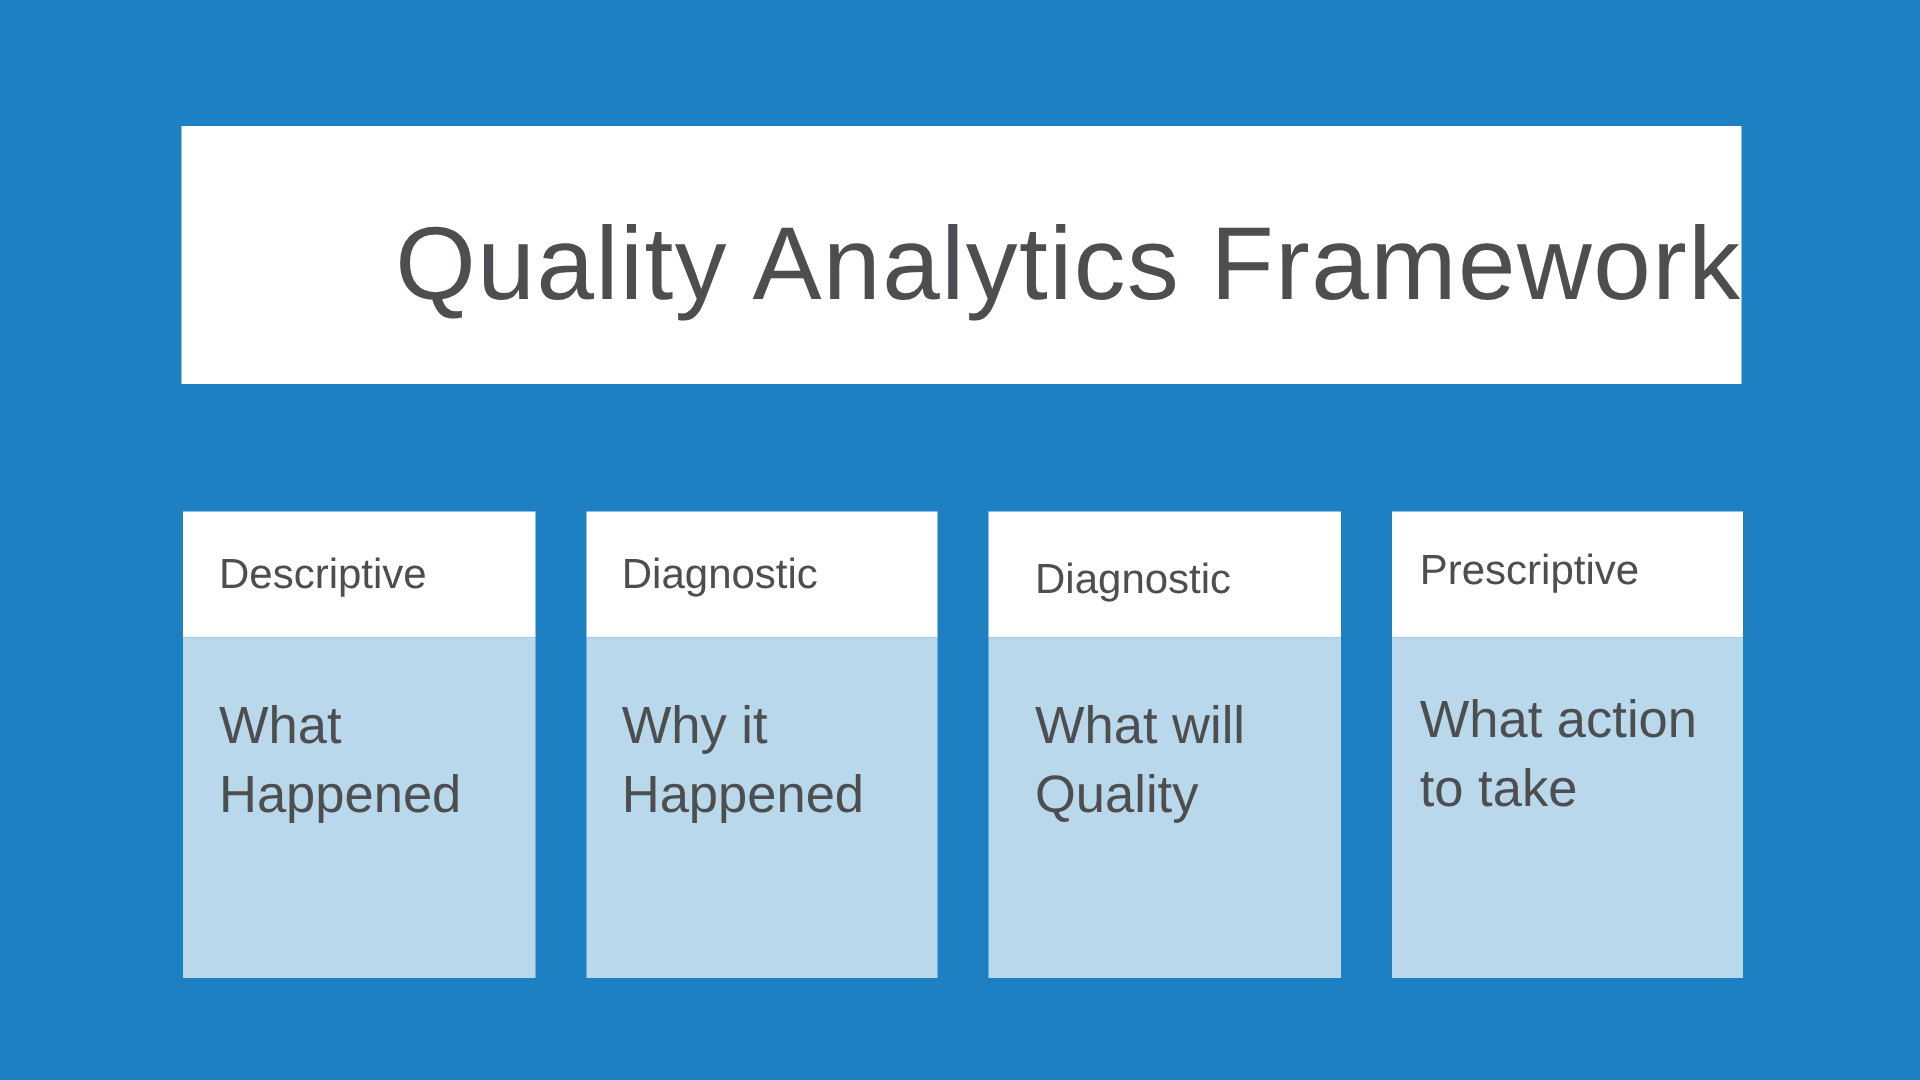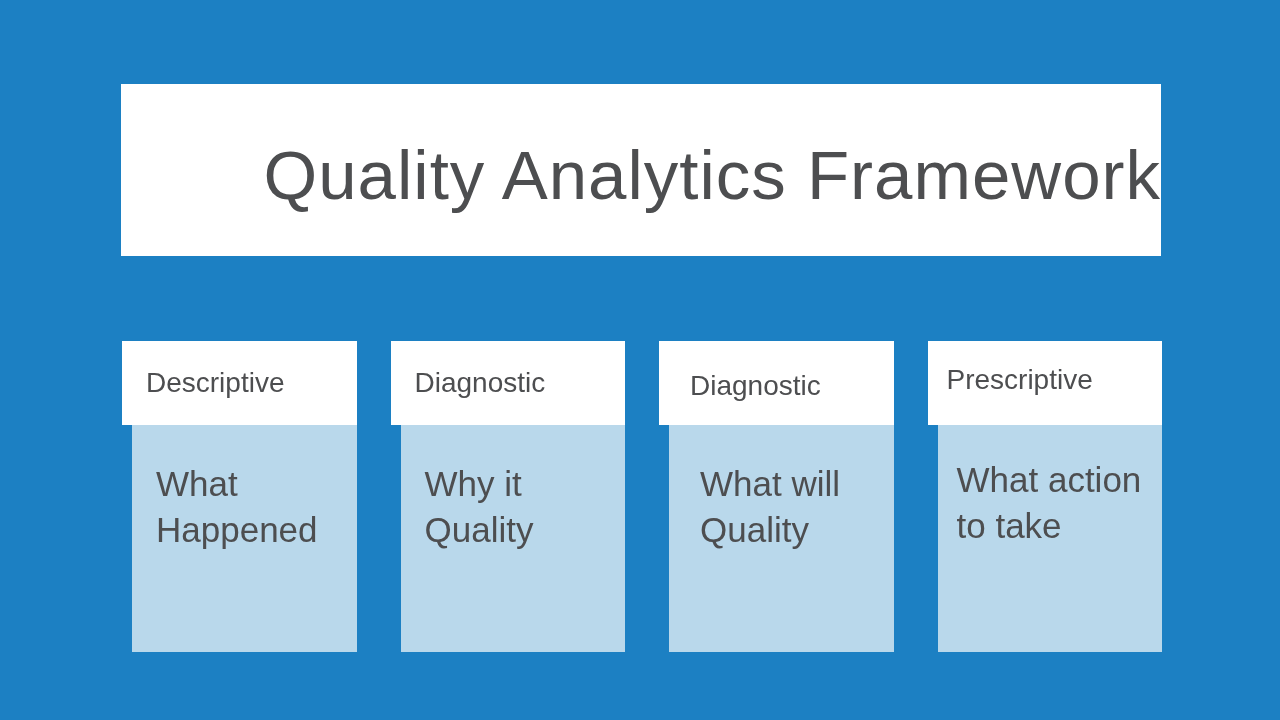--- a/index.html
+++ b/index.html
@@ -67,21 +67,20 @@
   }
   .card-body {
     flex: 1;
     background: #b9d8eb;
     padding: 36px 12px 0 var(--pl);
     box-sizing: border-box;
     font-size: 35px;
     font-weight: 300;
     line-height: 46px;
     color: #4d4e50;
-    margin-left: 10px;
   }
   
   .card:nth-child(3) { --pl: 31px; }
   .card:nth-child(3) .card-header span { transform: translateY(3px); }
   .card:nth-child(4) { --pl: 19px; }
   .card:nth-child(4) .card-header span { transform: translateY(-3px); text-align: center; }
   .card:nth-child(4) .card-body { padding-top: 32px; }
 </style>
 </head>
 <body>
@@ -98,21 +97,21 @@
       <div class="card-header">
         <span>Descriptive</span>
       </div>
       <div class="card-body">What Happened</div>
     </div>
 
     <div class="card">
       <div class="card-header">
         <span>Diagnostic</span>
       </div>
-      <div class="card-body">Why it Quality</div>
+      <div class="card-body">Why it Happened</div>
     </div>
 
     <div class="card">
       <div class="card-header">
         <span>Diagnostic</span>
       </div>
       <div class="card-body">What will Quality</div>
     </div>
 
     <div class="card">

